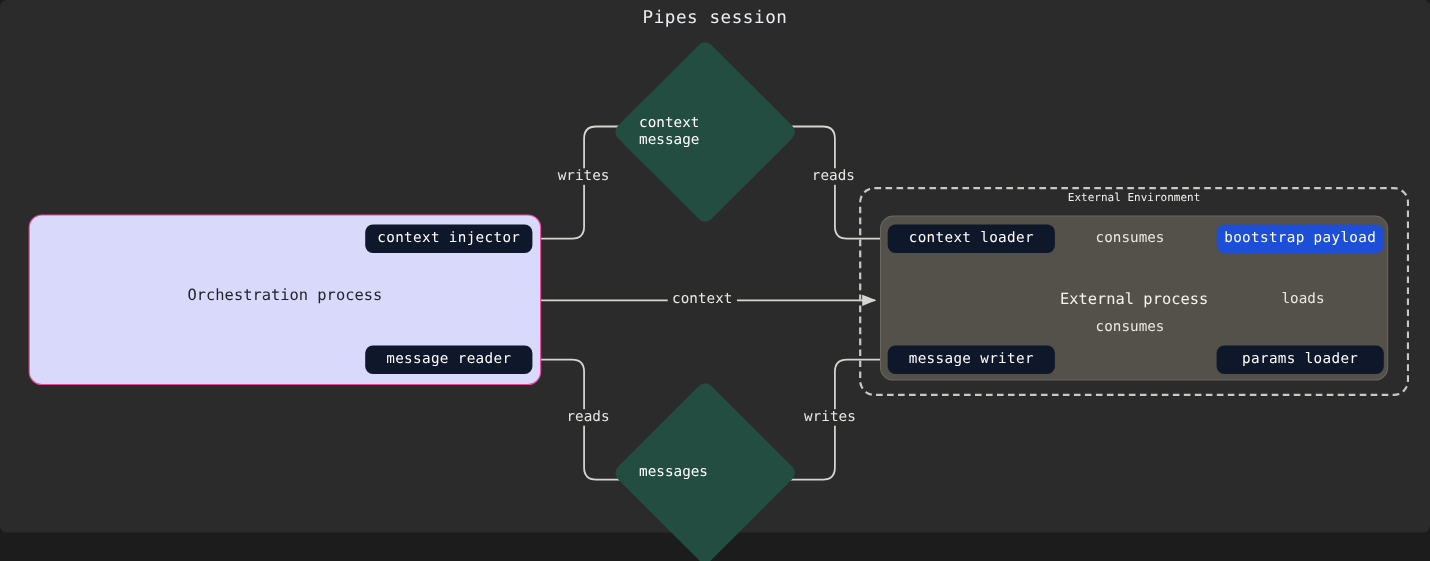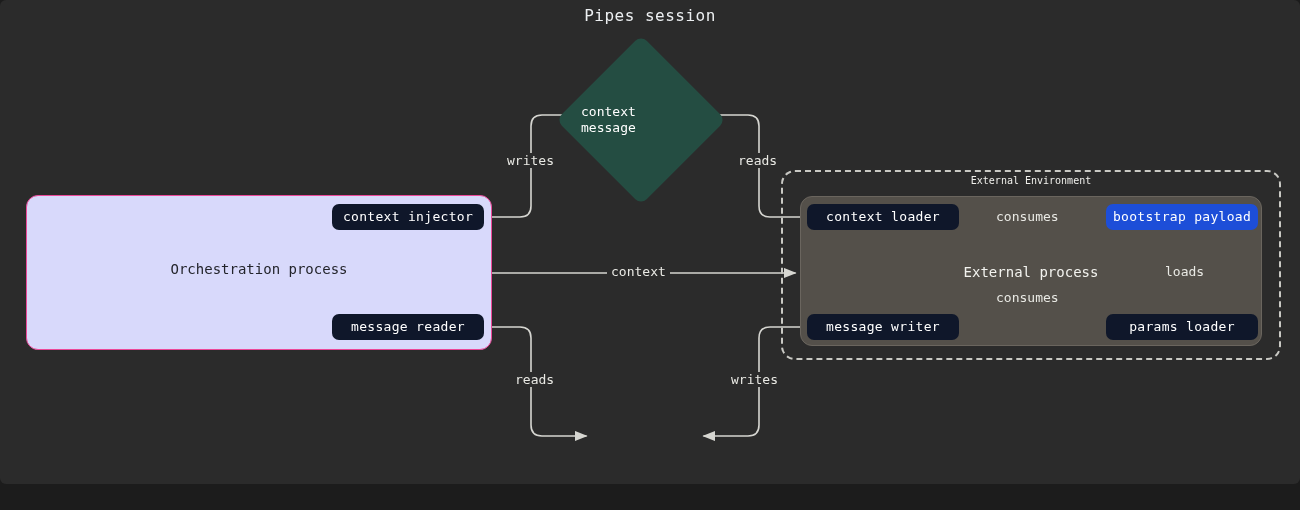--- a/index.html
+++ b/index.html
@@ -195,20 +195,26 @@
   <div class="store-box" id="box-bootstrap-payload">bootstrap payload</div>
 
   <div class="diamond-wrap" id="diamond-context">
     <div class="diamond-shape"></div>
     <div class="diamond-text">
       <span>context</span>
       <span>message</span>
     </div>
   </div>
 
+  <div class="diamond-wrap" id="diamond-messages">
+    <div class="diamond-shape"></div>
+    <div class="diamond-text">
+      <span>messages</span>
+    </div>
+  </div>
 
   <div class="elabel" id="lbl-writes-top">writes</div>
   <div class="elabel" id="lbl-reads-top">reads</div>
   <div class="elabel" id="lbl-launches">context</div>
   <div class="elabel" id="lbl-reads-bottom">reads</div>
   <div class="elabel" id="lbl-writes-bottom">writes</div>
   <div class="elabel on-proc" id="lbl-consumes-1">consumes</div>
   <div class="elabel on-proc" id="lbl-consumes-2">consumes</div>
   <div class="elabel on-proc" id="lbl-loads">loads</div>
 

